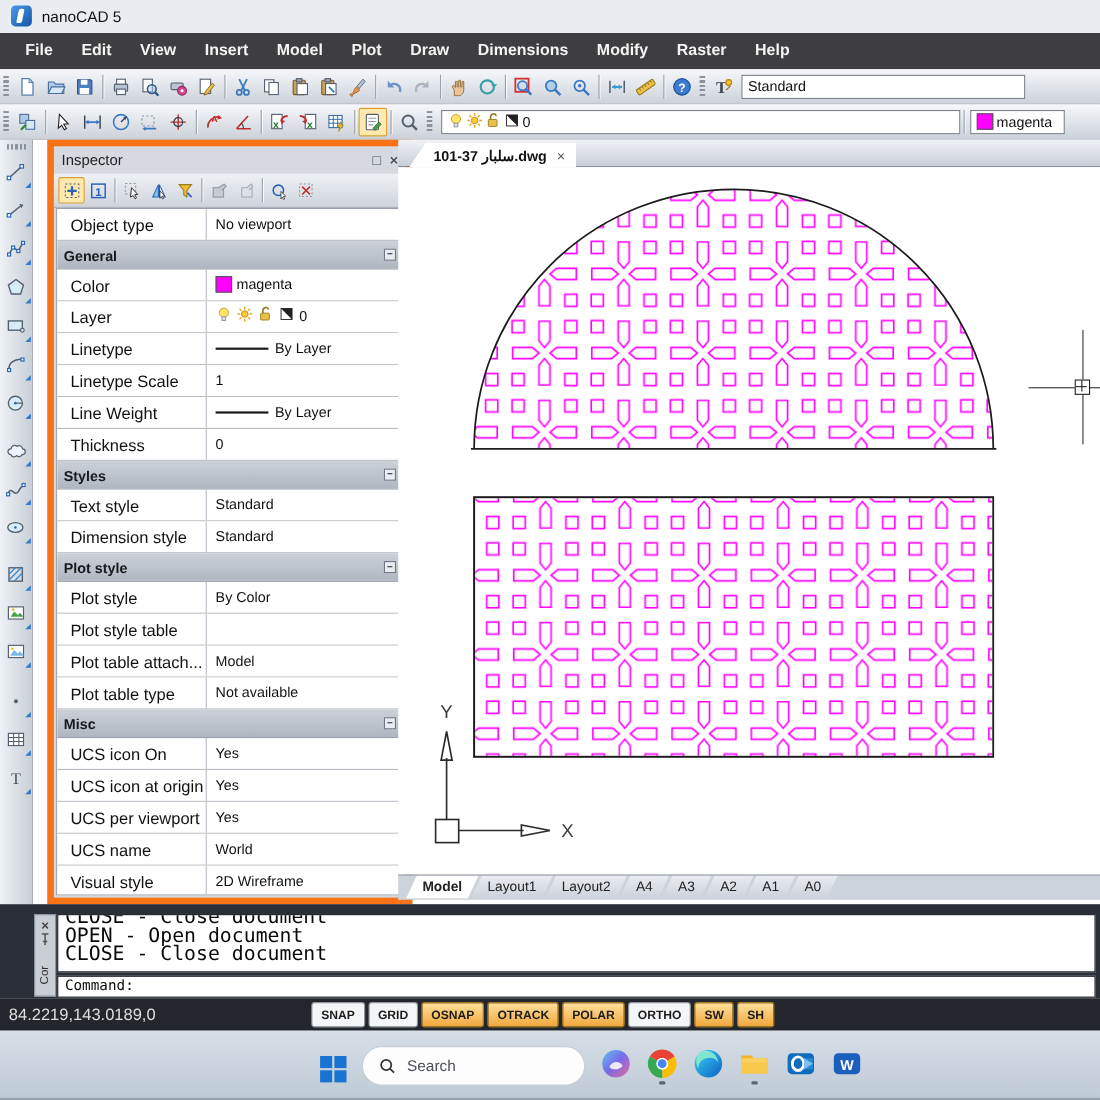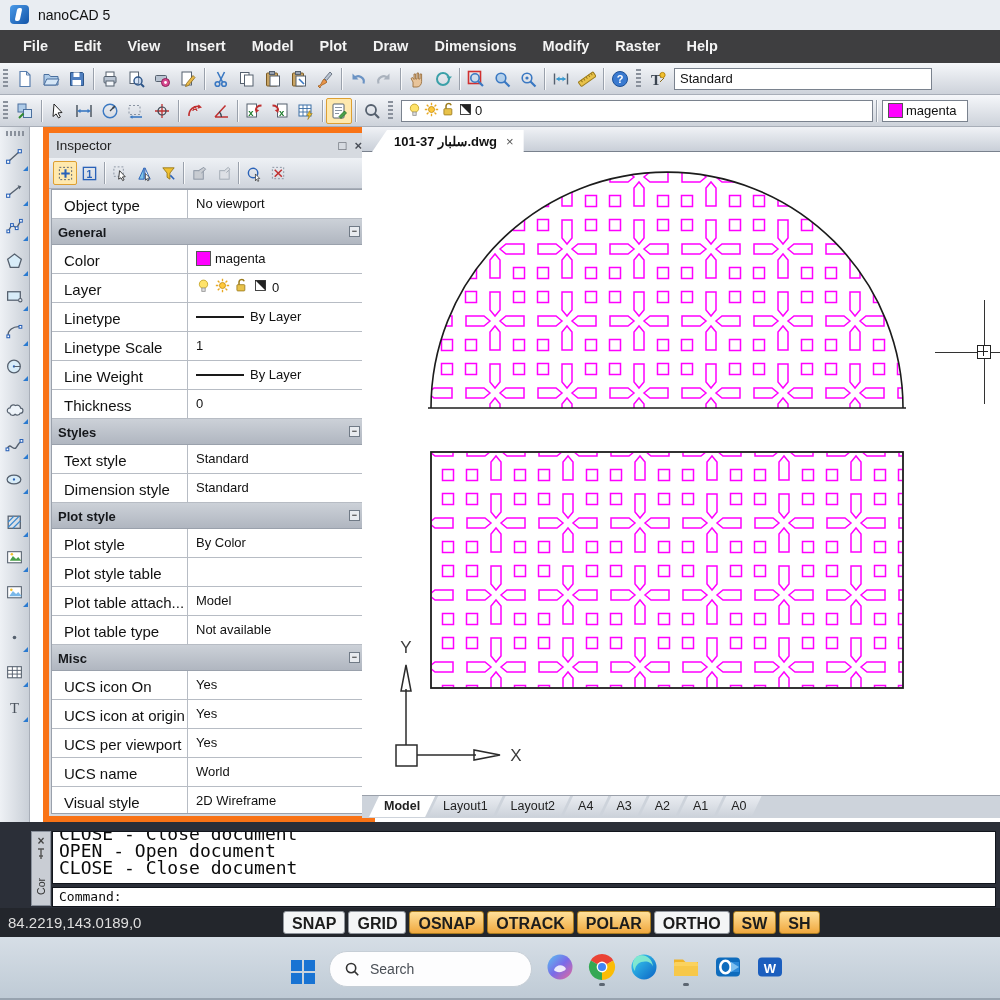--- a/index.html
+++ b/index.html
@@ -69,21 +69,21 @@
   #cmdstrip .x{font-size:12px;color:#444;font-weight:bold;line-height:14px;}
   #cmd-vlabel{margin-top:18px;transform:rotate(180deg);writing-mode:vertical-rl;font-size:10.5px;color:#333;}
   #cmdhist{position:absolute;left:52px;top:9px;width:944px;height:53px;background:#fff;border:1px solid #11151c;box-sizing:border-box;overflow:hidden;font-family:"DejaVu Sans Mono",monospace;font-size:18px;color:#0a0a0a;line-height:17px;padding-left:6px;}
   #cmdhist .lines{margin-top:-7px;}
   #cmdline{position:absolute;left:52px;top:65px;width:944px;height:20px;background:#fff;border:1px solid #11151c;box-sizing:border-box;font-family:"DejaVu Sans Mono",monospace;font-size:13px;color:#0a0a0a;line-height:18px;padding-left:6px;}
 
   
   #statusbar{left:0;top:908px;width:1000px;height:29px;background:#23262c;}
   #coords{position:absolute;left:8px;top:0;height:29px;line-height:29px;font-size:15px;color:#dfdfdf;}
   #toggles{position:absolute;left:283px;top:3px;display:flex;gap:3px;}
-  .stbtn{height:23px;line-height:23px;padding:0 8px;font-size:16px;font-weight:bold;color:#1c1c1c;border-radius:3px;box-sizing:border-box;}
+  .stbtn{height:23px;line-height:23px;padding:0 8px;font-size:11px;font-weight:bold;color:#1c1c1c;border-radius:3px;box-sizing:border-box;}
   .stbtn.on{background:linear-gradient(#ffe09a,#f0a83e);border:1px solid #a87b20;}
   .stbtn.off{background:#f4f5f6;border:1px solid #90959c;}
 
   
   #taskbar{left:0;top:937px;width:1000px;height:63px;background:linear-gradient(#d6dee6,#becad5);}
   #taskbar::after{content:'';position:absolute;left:0;bottom:0;width:100%;height:2px;background:#97a3af;}
   #tbcontent{position:absolute;left:288px;top:10px;display:flex;align-items:flex-end;gap:11px;}
   #searchpill{width:203px;height:36px;border-radius:18px;background:#fdfdfe;border:1px solid #c6ced6;display:flex;align-items:center;gap:10px;padding-left:14px;box-sizing:border-box;}
   #searchpill span{font-size:14px;color:#4a4f56;}
   .app{position:relative;width:34px;height:40px;display:flex;align-items:center;justify-content:center;}

